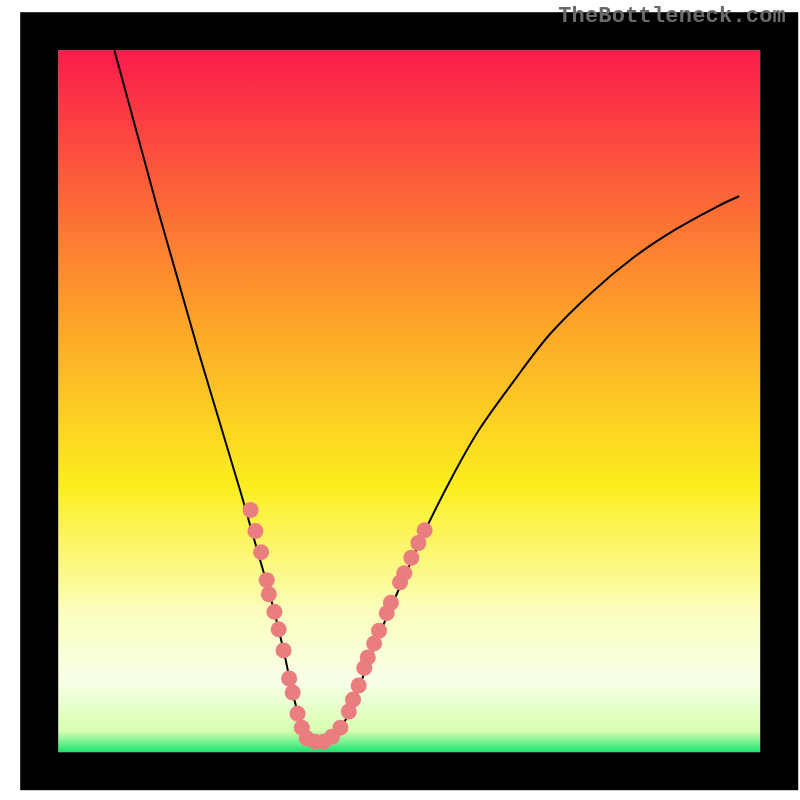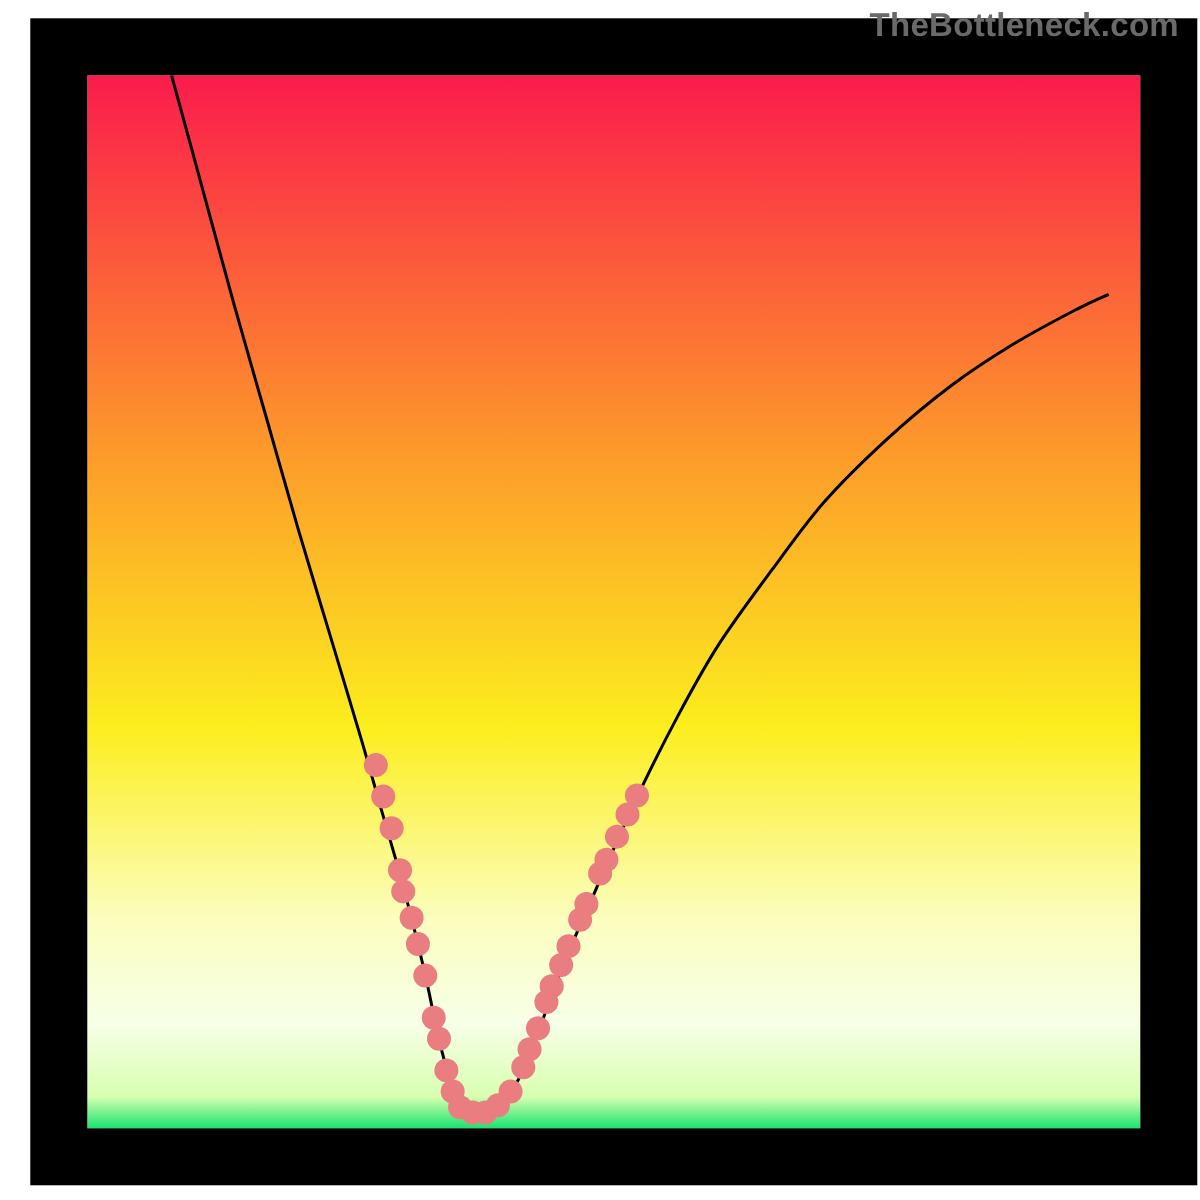--- a/index.html
+++ b/index.html
@@ -8,20 +8,21 @@
     width: 800px;
     height: 800px;
     background: #fff;
     font-family: Arial, Helvetica, sans-serif;
     overflow: hidden;
   }
   .stage {
     position: relative;
     width: 800px;
     height: 800px;
+    font-family: Liberation Mono, monospace;
   }
   .attribution {
     position: absolute;
     top: 4px;
     right: 14px;
     font-size: 22px;
     font-weight: 700;
     color: #6a6a6a;
     letter-spacing: 0.2px;
     z-index: 10;

